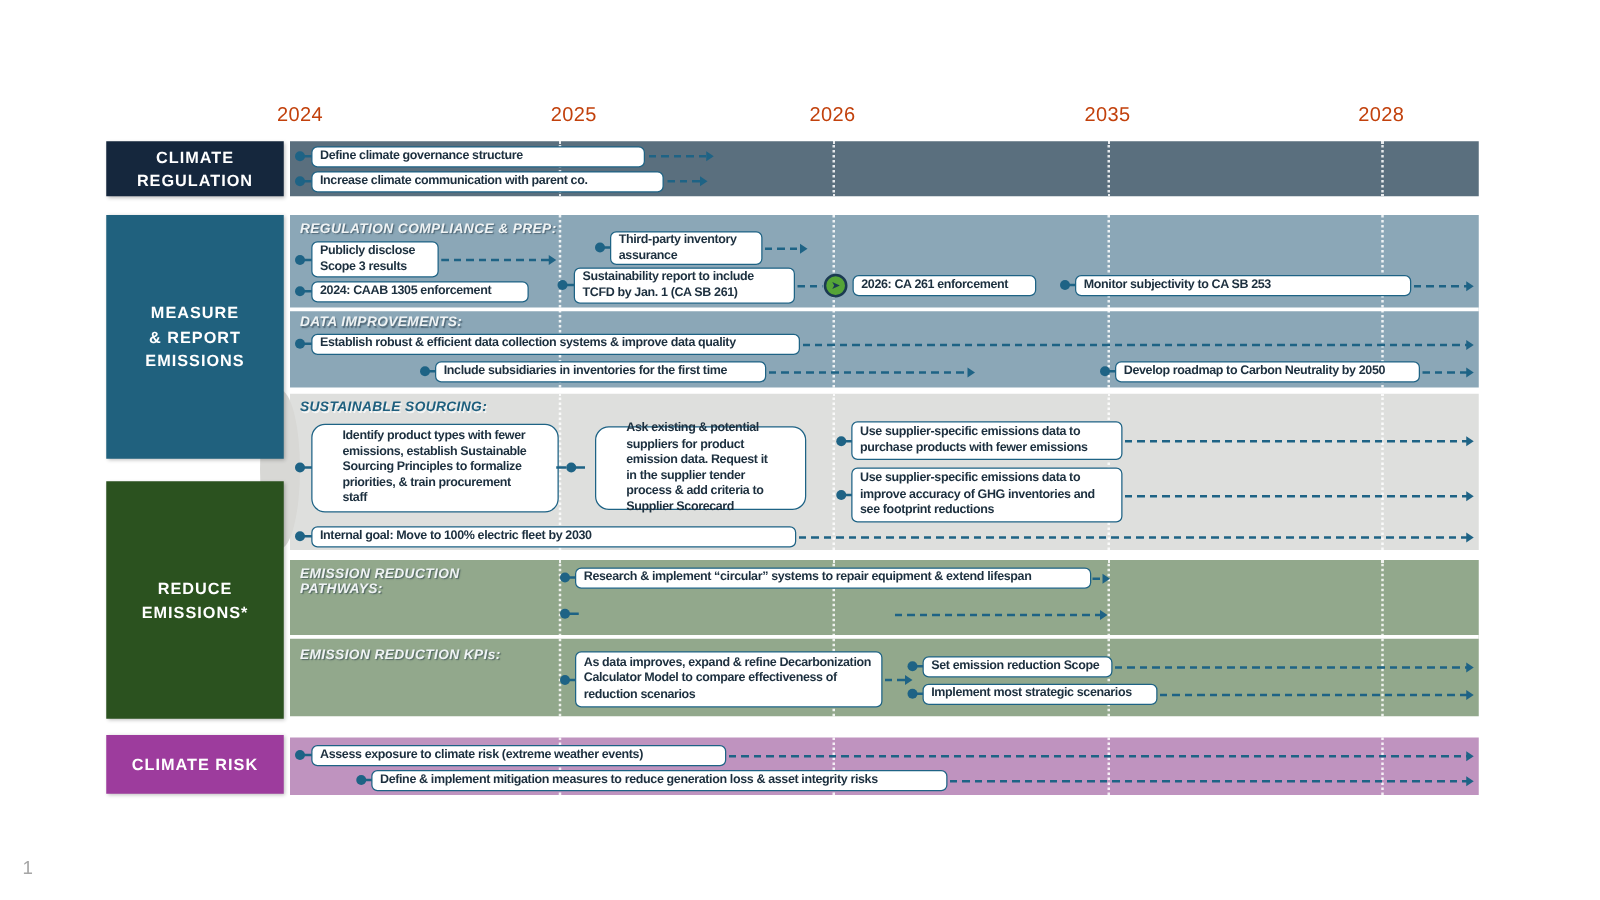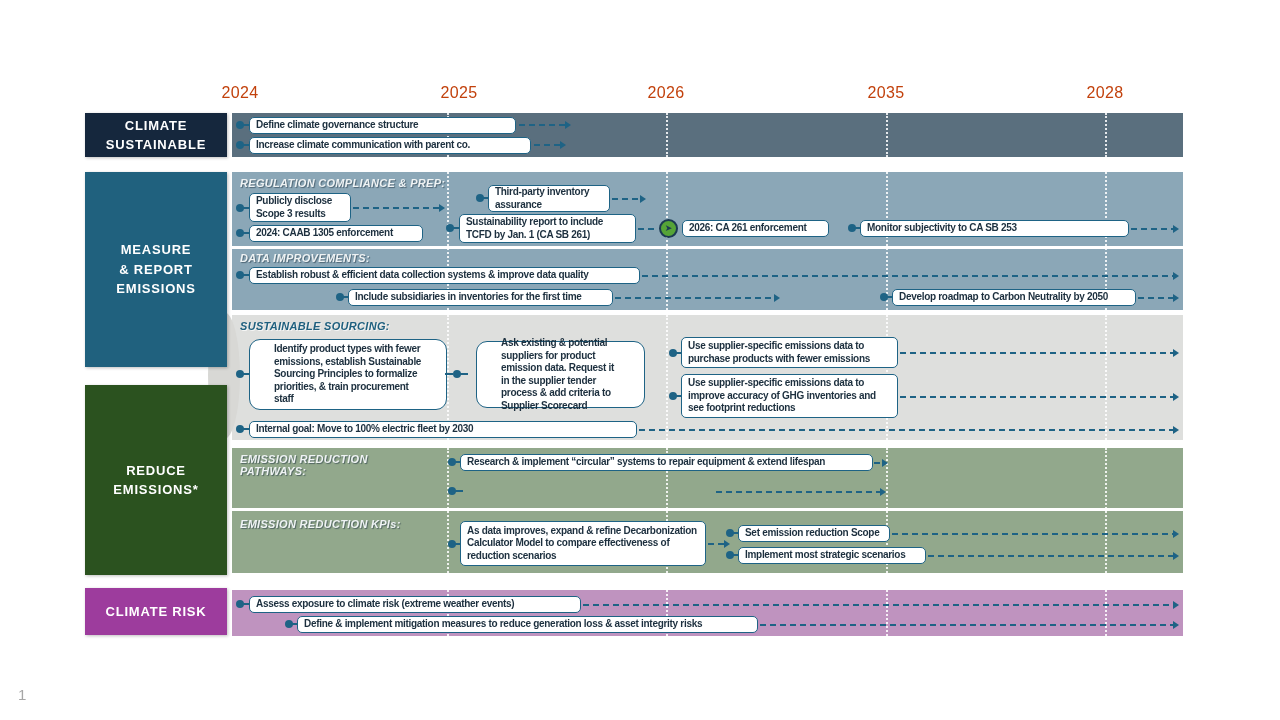--- a/index.html
+++ b/index.html
@@ -85,21 +85,21 @@
     <div class="gl" style="left:215px"></div>
     <div class="gl" style="left:434px"></div>
     <div class="gl" style="left:654px"></div>
     <div class="gl" style="left:873px"></div>
   </div>
 
   <div class="bracket"></div>
 
   <div class="seclabel" style="top:113px;height:44px;background:#15273d">
     <span>CLIMATE</span>
-    <span>SUSTAINABLE</span>
+    <span>REGULATION</span>
   </div>
   <div class="seclabel" style="top:172px;height:195px;background:#20617e">
     <span>MEASURE</span>
     <span>&amp; REPORT</span>
     <span>EMISSIONS</span>
   </div>
   <div class="seclabel" style="top:588px;height:47px;background:#9d3c9d">
     <span>CLIMATE RISK</span>
   </div>
   <div class="seclabel" style="top:385px;height:190px;background:#2b521f">

